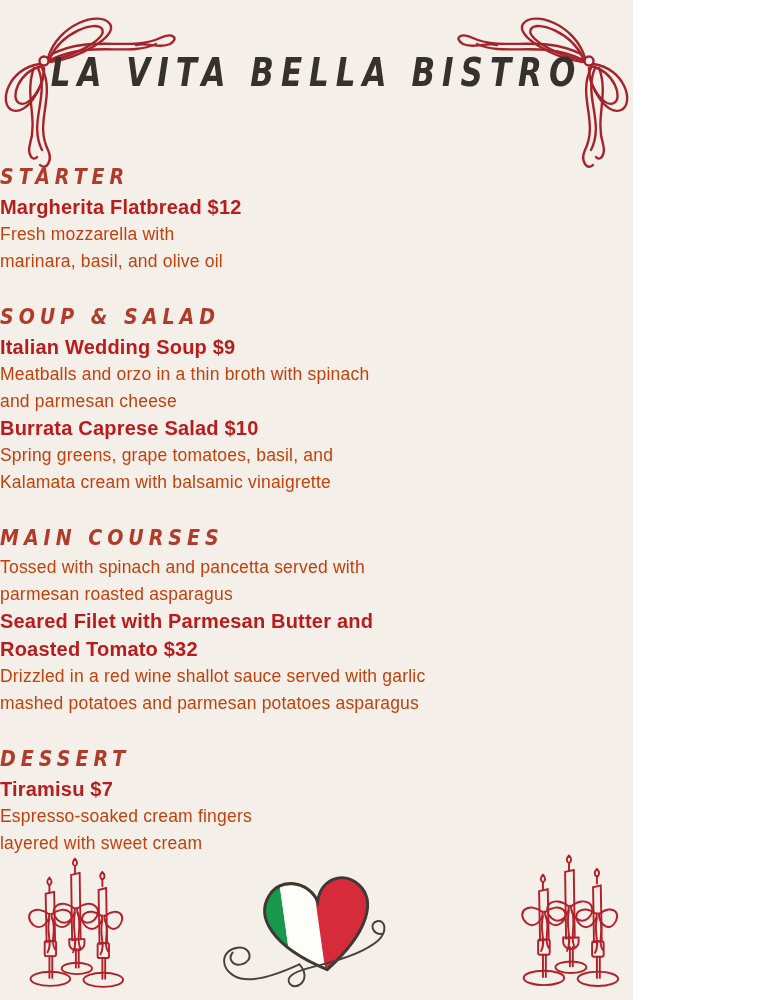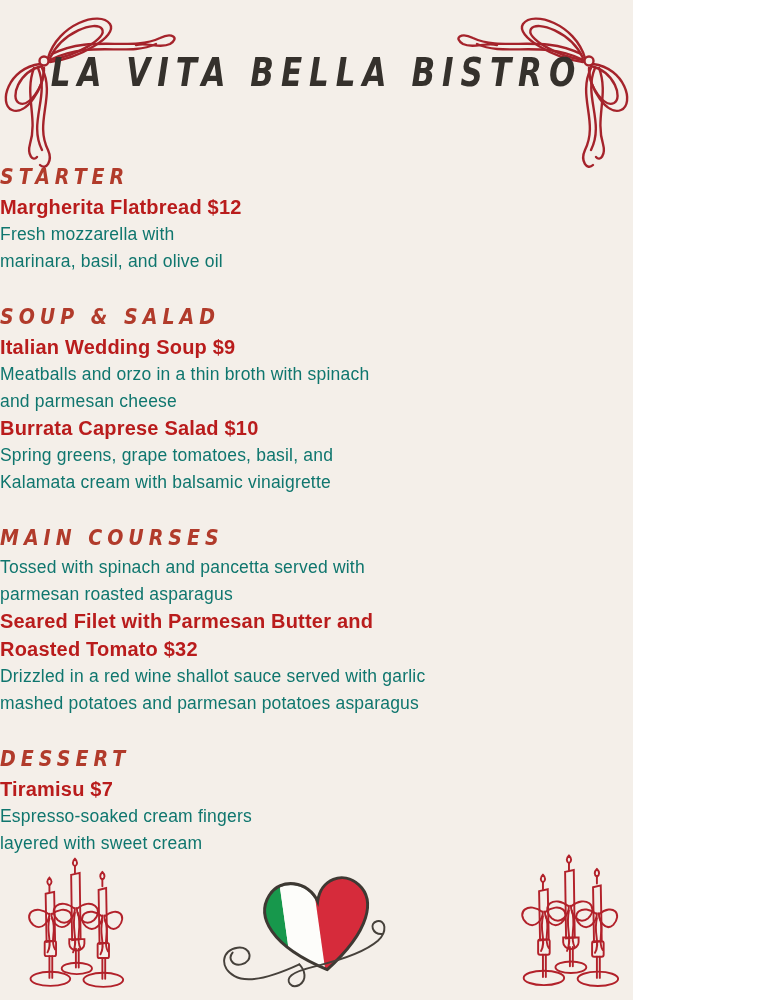--- a/index.html
+++ b/index.html
@@ -33,21 +33,21 @@
     margin-bottom:4px;
   }
   .item-name{
     font-weight:700;
     font-size:20px;line-height:28px;
     color:#b91c1c;
     letter-spacing:0.2px;
   }
   .item-desc{
     font-size:17.5px;line-height:26.5px;
-    color:#0f766e;
+    color:#c2410c;
     letter-spacing:0.2px;
   }
   .deco{position:absolute;pointer-events:none;}
   .bow-tl{left:2px;top:8px;width:190px;height:168px;}
   .bow-tr{right:2px;top:8px;width:190px;height:168px;transform:scaleX(-1);}
   .candles-left{left:22px;top:852px;width:104px;height:144px;}
   .candles-right{right:12px;top:848px;width:106px;height:148px;}
   .heart-wrap{left:50%;top:866px;width:216px;height:130px;transform:translateX(-50%);}
 </style>
 </head>

